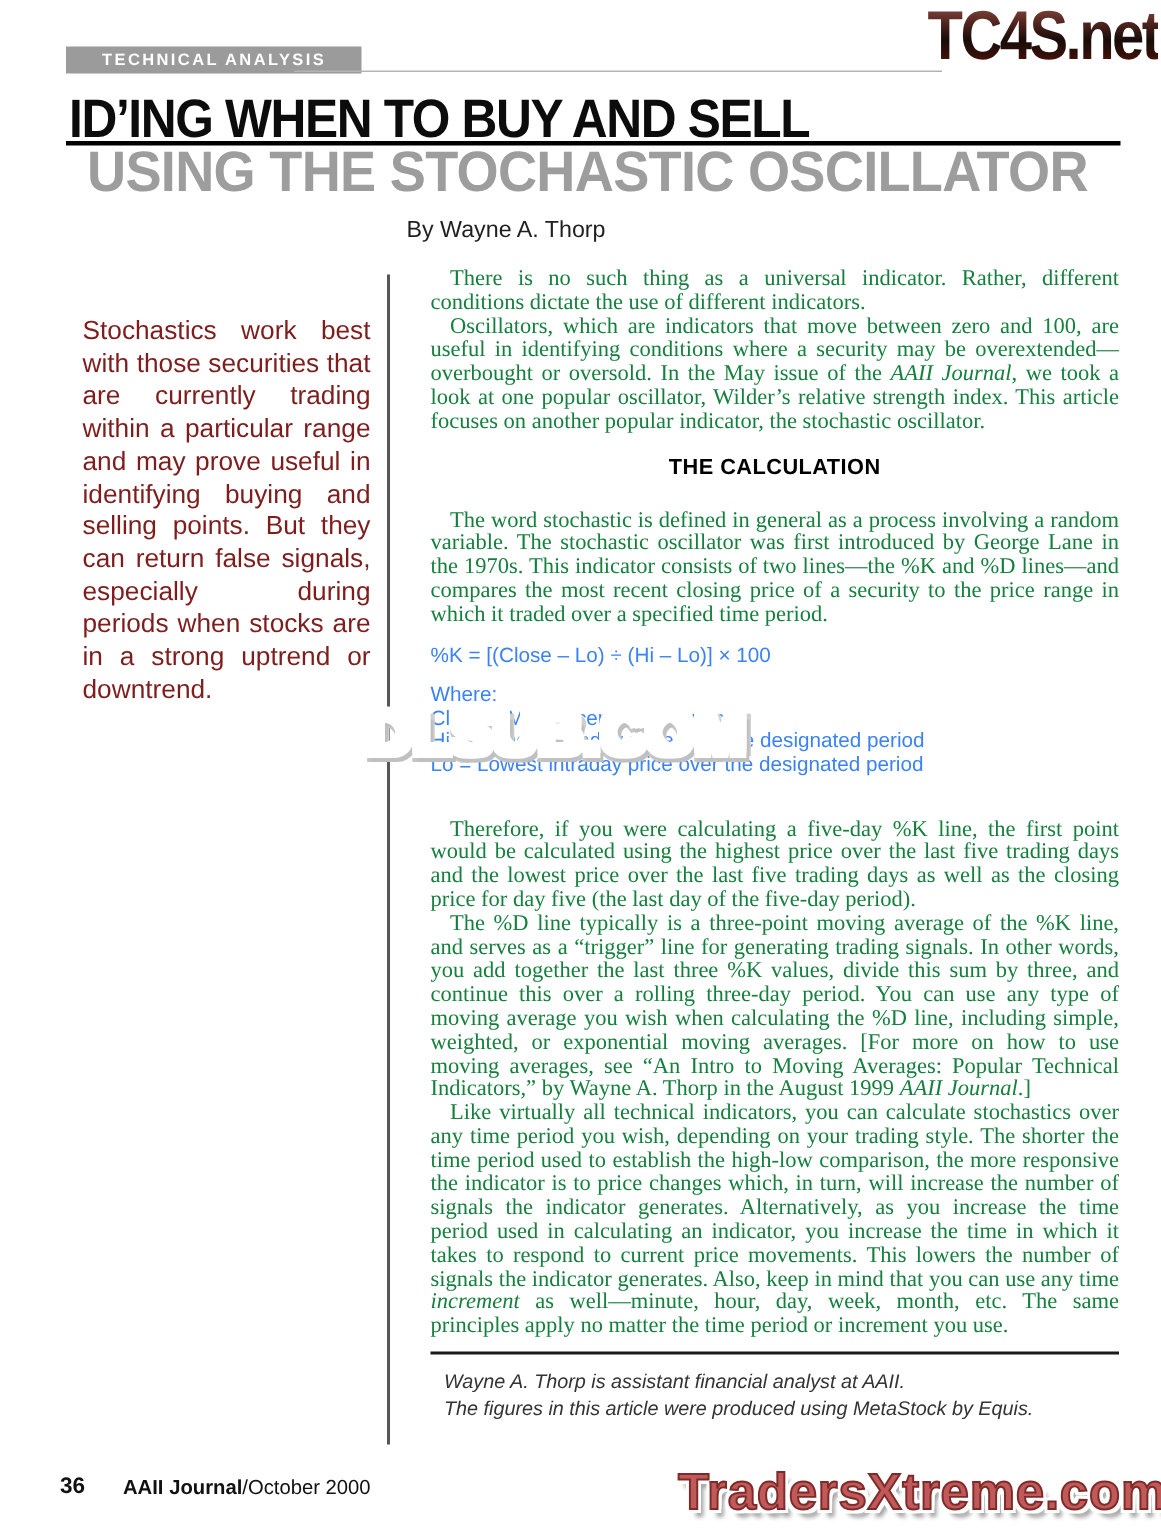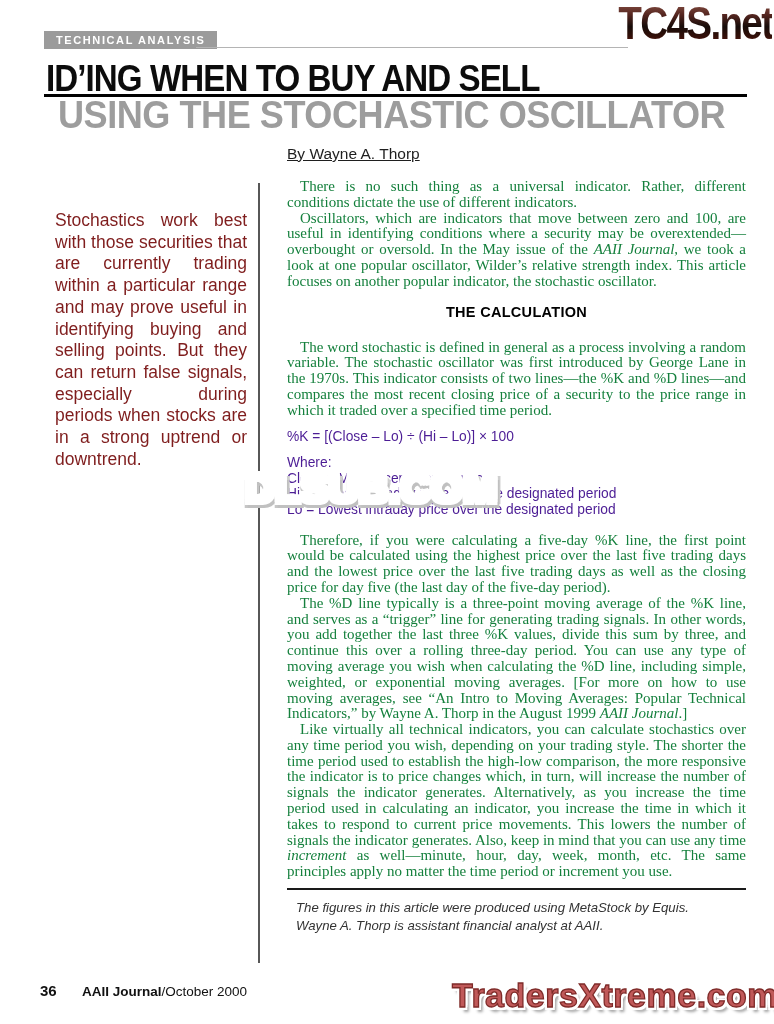--- a/index.html
+++ b/index.html
@@ -1,46 +1,46 @@
 <!DOCTYPE html>
 <html><head>
 <meta charset="utf-8">
 <style>
   html,body{margin:0;padding:0;background:#e8e8e8;}
   .page{position:relative;width:774px;height:1024px;background:#ffffff;overflow:hidden;
         font-family:"Liberation Sans",sans-serif;}
 
   
   .kicker{position:absolute;left:44px;top:31px;background:#9b9b9b;color:#ffffff;
-          font:700 11px/18px "Liberation Sans",sans-serif;letter-spacing:1.6px;padding:0 12px;}
+          font:700 11px/18px "Liberation Sans",sans-serif;letter-spacing:1.6px;padding:0 24px;}
   .kicker-line{position:absolute;left:196px;top:47px;width:432px;height:1px;background:#b4b4b4;}
   .tc4s{position:absolute;top:0px;right:2px;font:800 46px/1 "Liberation Sans",sans-serif;
         letter-spacing:-2px;white-space:nowrap;transform:scaleX(0.84);transform-origin:right top;
         background:linear-gradient(180deg,#91584b 0%,#552620 32%,#170c09 58%,#351009 80%,#701711 100%);
         -webkit-background-clip:text;background-clip:text;color:transparent;}
   .title{position:absolute;left:46px;top:61px;font:800 36px/1 "Liberation Sans",sans-serif;
          letter-spacing:-1px;color:#0c0c0c;white-space:nowrap;transform:scaleX(0.92);transform-origin:left top;}
   .title-rule{position:absolute;left:44px;top:94px;width:703px;height:3px;background:#000000;}
   .subtitle{position:absolute;left:58px;top:96px;font:800 38px/1 "Liberation Sans",sans-serif;
             letter-spacing:-0.5px;color:#9d9d9d;white-space:nowrap;transform:scaleX(0.95);transform-origin:left top;}
-  .byline{position:absolute;left:287px;top:146px;font:400 15.5px/1 "Liberation Sans",sans-serif;color:#1f1f1f;text-decoration:underline;}
+  .byline{position:absolute;left:271px;top:146px;font:400 15.5px/1 "Liberation Sans",sans-serif;color:#1f1f1f;}
 
   
   .pullquote{position:absolute;left:55px;top:184px;width:192px;
              font:400 17.5px/21.7px "Liberation Sans",sans-serif;color:#7f1d1d;text-align:justify;margin-top:26px;}
   .vrule{position:absolute;left:258px;top:183px;width:2px;height:780px;background:#575757;}
 
   
   .main{position:absolute;left:287px;top:179px;width:459px;}
   .body-p{margin:0;font:400 15px/15.8px "Liberation Serif",serif;color:#15803d;
           text-align:justify;text-indent:13px;}
   .body-p i{font-style:italic;}
   .section-heading{margin:14px 0 19px 0;font:700 14.5px/17px "Liberation Sans",sans-serif;
                    letter-spacing:0.3px;color:#000000;text-align:center;}
-  .formula-block{margin:10px 0 15px 0;font:400 13.8px/15.6px "Liberation Sans",sans-serif;color:#4c1d95;}
+  .formula-block{margin:10px 0 28px 0;font:400 13.8px/15.6px "Liberation Sans",sans-serif;color:#3b82f6;}
   .formula-k{margin-bottom:11px;}
   .footnote-rule{margin-top:8px;height:2px;background:#1a1a1a;}
   .footnote{margin-top:9px;padding-left:9px;font:italic 400 13.2px/17.5px "Liberation Sans",sans-serif;color:#333333;}
 
   
   .footer-pagenum{position:absolute;left:40px;top:983px;font:700 15px/1 "Liberation Sans",sans-serif;color:#111111;}
   .footer-journal{position:absolute;left:82px;top:985px;font:400 13.5px/1 "Liberation Sans",sans-serif;color:#111111;text-align:right;}
   .footer-journal b{font-weight:700;}
 
   
@@ -94,22 +94,22 @@
           <div>Lo = Lowest intraday price over the designated period</div>
         </div>
     </div>
     <div>
         <p class="body-p"><span>Therefore, if you were calculating a five-day %K line, the first point would be calculated using the highest price over the last five trading days and the lowest price over the last five trading days as well as the closing price for day five (the last day of the five-day period).</span></p>
         <p class="body-p"><span>The %D line typically is a three-point moving average of the %K line, and serves as a “trigger” line for generating trading signals. In other words, you add together the last three %K values, divide this sum by three, and continue this over a rolling three-day period. You can use any type of moving average you wish when calculating the %D line, including simple, weighted, or exponential moving averages. [For more on how to use moving averages, see “An Intro to Moving Averages: Popular Technical Indicators,” by Wayne A. Thorp in the August 1999 </span><i>AAII Journal</i><span>.]</span></p>
         <p class="body-p"><span>Like virtually all technical indicators, you can calculate stochastics over any time period you wish, depending on your trading style. The shorter the time period used to establish the high-low comparison, the more responsive the indicator is to price changes which, in turn, will increase the number of signals the indicator generates. Alternatively, as you increase the time period used in calculating an indicator, you increase the time in which it takes to respond to current price movements. This lowers the number of signals the indicator generates. Also, keep in mind that you can use any time </span><i>increment</i><span> as well—minute, hour, day, week, month, etc. The same principles apply no matter the time period or increment you use.</span></p>
       </div>
     <div class="footnote-rule"></div>
     <div class="footnote">
+        <div>Wayne A. Thorp is assistant financial analyst at AAII.</div>
         <div>The figures in this article were produced using MetaStock by Equis.</div>
-        <div>Wayne A. Thorp is assistant financial analyst at AAII.</div>
       </div>
   </div>
 
   <div class="dlsub">DLSUB.COM</div>
 
   <div class="footer-pagenum">36</div>
   <div class="footer-journal"><b>AAII Journal</b><span>/October 2000</span></div>
 
   <div class="traders">TradersXtreme.com</div>
 

